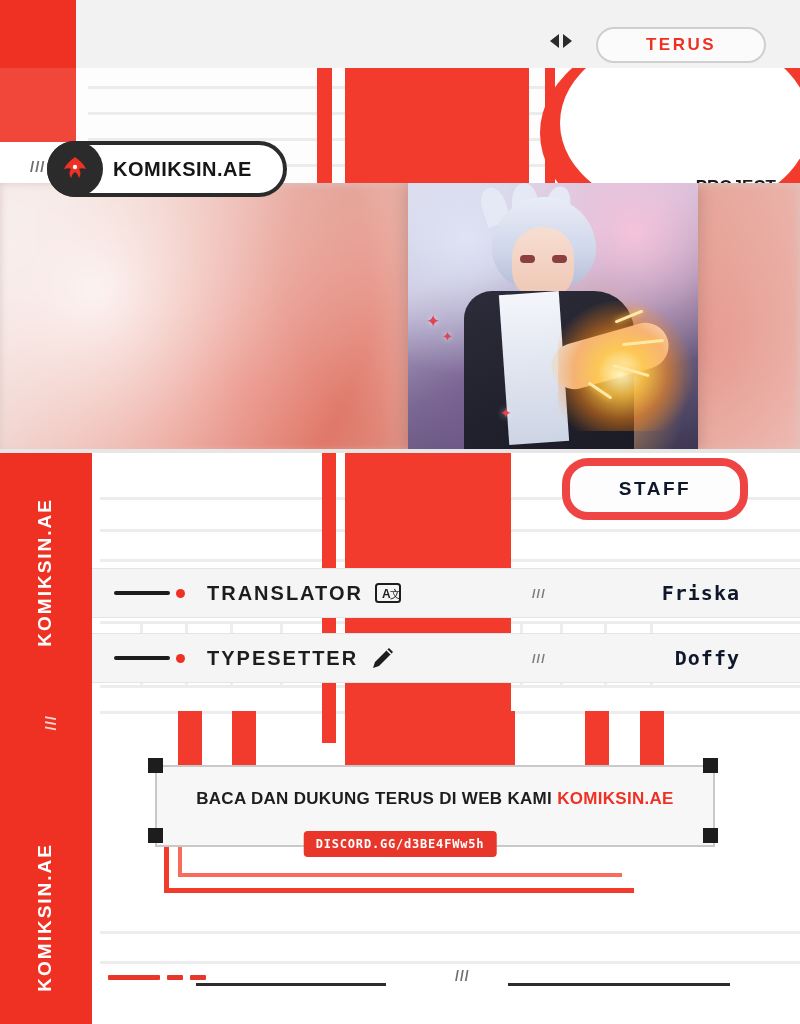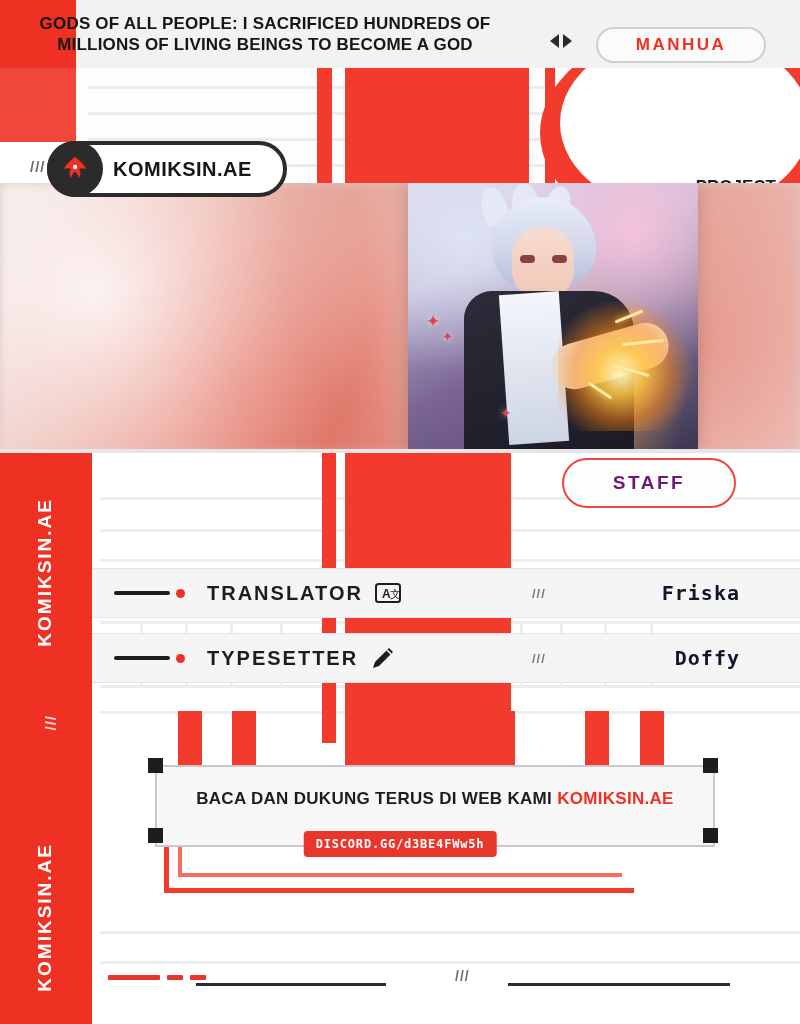--- a/index.html
+++ b/index.html
@@ -330,30 +330,30 @@
   }
   .bg-redbar-lt {
     position: absolute;
     background: #f96b5c;
   }
 
   .staff-pill {
     position: absolute;
     left: 562px; top: 458px;
     width: 170px; height: 46px;
-    border: 2px solid #ef4444;
+    border: 8px solid #ef4444;
     border-radius: 26px;
     background: #fdfdfd;
     display: flex;
     align-items: center;
     justify-content: center;
     font-size: 19px;
     font-weight: bold;
     letter-spacing: 2.5px;
-    color: #701a75;
+    color: #0f172a;
     z-index: 15;
   }
 
   .role-row {
     position: absolute;
     left: 92px;
     width: 708px;
     height: 48px;
     background: #f5f5f5;
     border-top: 1px solid #e4e4e4;
@@ -472,26 +472,25 @@
     z-index: 12;
   }
 </style>
 </head>
 <body>
 
 <div class="page">
 
   <div class="topbar">
     <div class="topbar-redstub"></div>
-    <div class="title-text">GODS OF ALL PEOPLE: I SACRIFICED HUNDREDS OF MILLIONS OF LIVING BEINGS TO BECOME A GOD</div>
     <div class="nav-arrows">
       <div class="tri-left"></div>
       <div class="tri-right"></div>
     </div>
-    <div class="manhua-pill">MANHUA</div>
+    <div class="manhua-pill">TERUS</div>
   </div>
 
   <div class="stripezone">
     <div class="sz-leftred"></div>
     <div class="sz-leftred2"></div>
     <div class="sz-slashes">///</div>
 
     <div class="sz-line" style="left:88px; top:18px; width:640px; height:3px;"></div>
     <div class="sz-line" style="left:88px; top:44px; width:640px; height:3px;"></div>
     <div class="sz-line" style="left:88px; top:70px; width:640px; height:3px;"></div>

